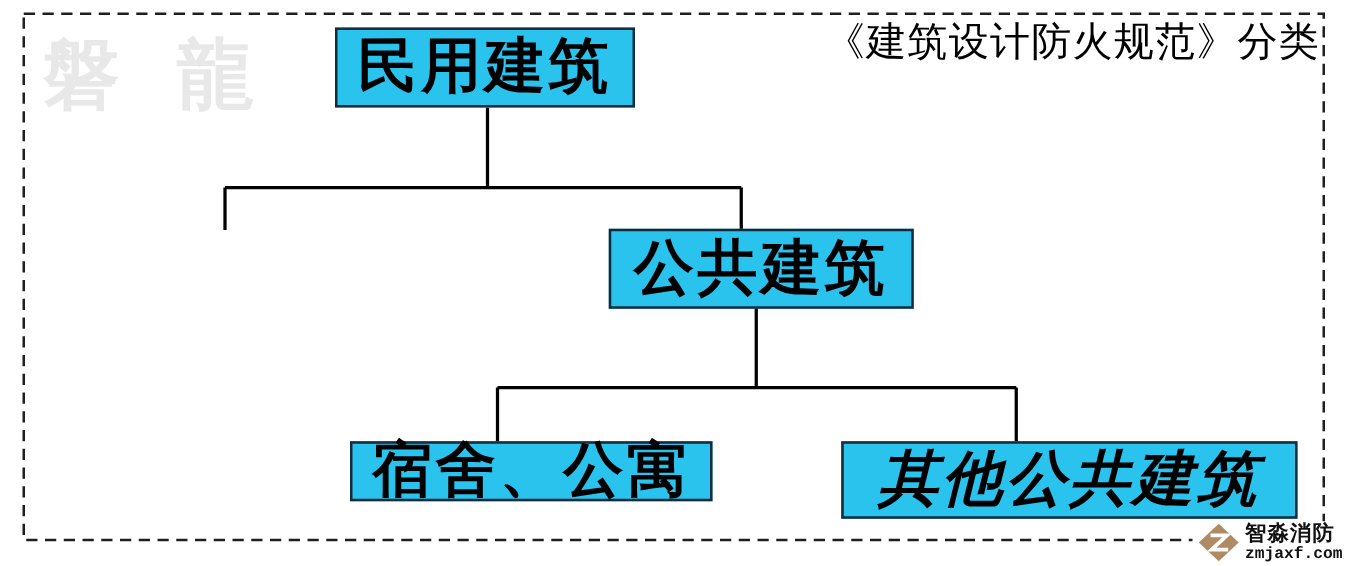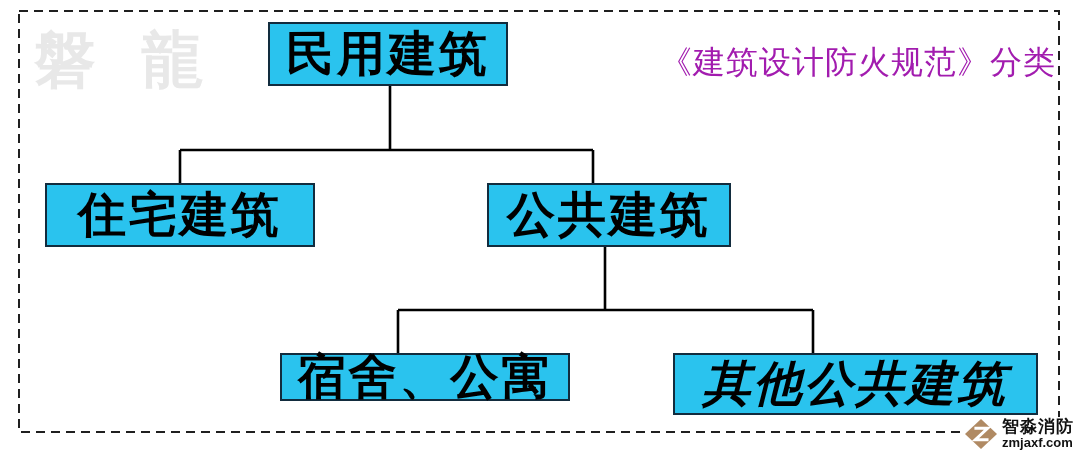--- a/index.html
+++ b/index.html
@@ -22,24 +22,24 @@
     left: 34px; top: 18px;
     font-size: 62px;
     font-weight: 700;
     color: #e8e8e8;
     letter-spacing: 14px;
     white-space: nowrap;
     user-select: none;
   }
   .diagram-title {
     position: absolute;
-    top: 41px;
+    top: 12px;
     right: 24px;
     font-size: 32px;
-    color: #a21caf;
+    color: #000000;
     letter-spacing: 1px;
     white-space: nowrap;
   }
   .node {
     position: absolute;
     background: #2ac3ee;
     border: 2px solid #122c3e;
     display: flex;
     align-items: center;
     justify-content: center;
@@ -71,21 +71,21 @@
     font-size: 17px;
     font-weight: 700;
     color: #111111;
     letter-spacing: 1px;
     white-space: nowrap;
   }
   .logo-site {
     font-size: 13px;
     font-weight: 700;
     color: #111111;
-    font-family: Liberation Sans, sans-serif;
+    font-family: Liberation Mono, monospace;
     white-space: nowrap;
   }
 </style>
 </head>
 <body>
 
 <div class="stage">
 
   <svg class="overlay-svg" viewBox="0 0 1080 453" xmlns="http://www.w3.org/2000/svg" aria-hidden="true">
     <rect x="19" y="11" width="1040" height="421" fill="none" stroke="#1f1f1f" stroke-width="2" stroke-dasharray="9 6"></rect>
@@ -99,23 +99,20 @@
              M813 310 L813 354" fill="none" stroke="#000000" stroke-width="2.6"></path>
   </svg>
 
   <div class="watermark">磐 龍</div>
 
   <div class="diagram-title">《建筑设计防火规范》分类</div>
 
   <div class="node node-root">
     <span>民用建筑</span>
   </div>
-  <div class="node node-residential">
-    <span>住宅建筑</span>
-  </div>
   <div class="node node-public">
     <span>公共建筑</span>
   </div>
   <div class="node node-dorm">
     <span>宿舍、公寓</span>
   </div>
   <div class="node node-other">
     <span>其他公共建筑</span>
   </div>
 

